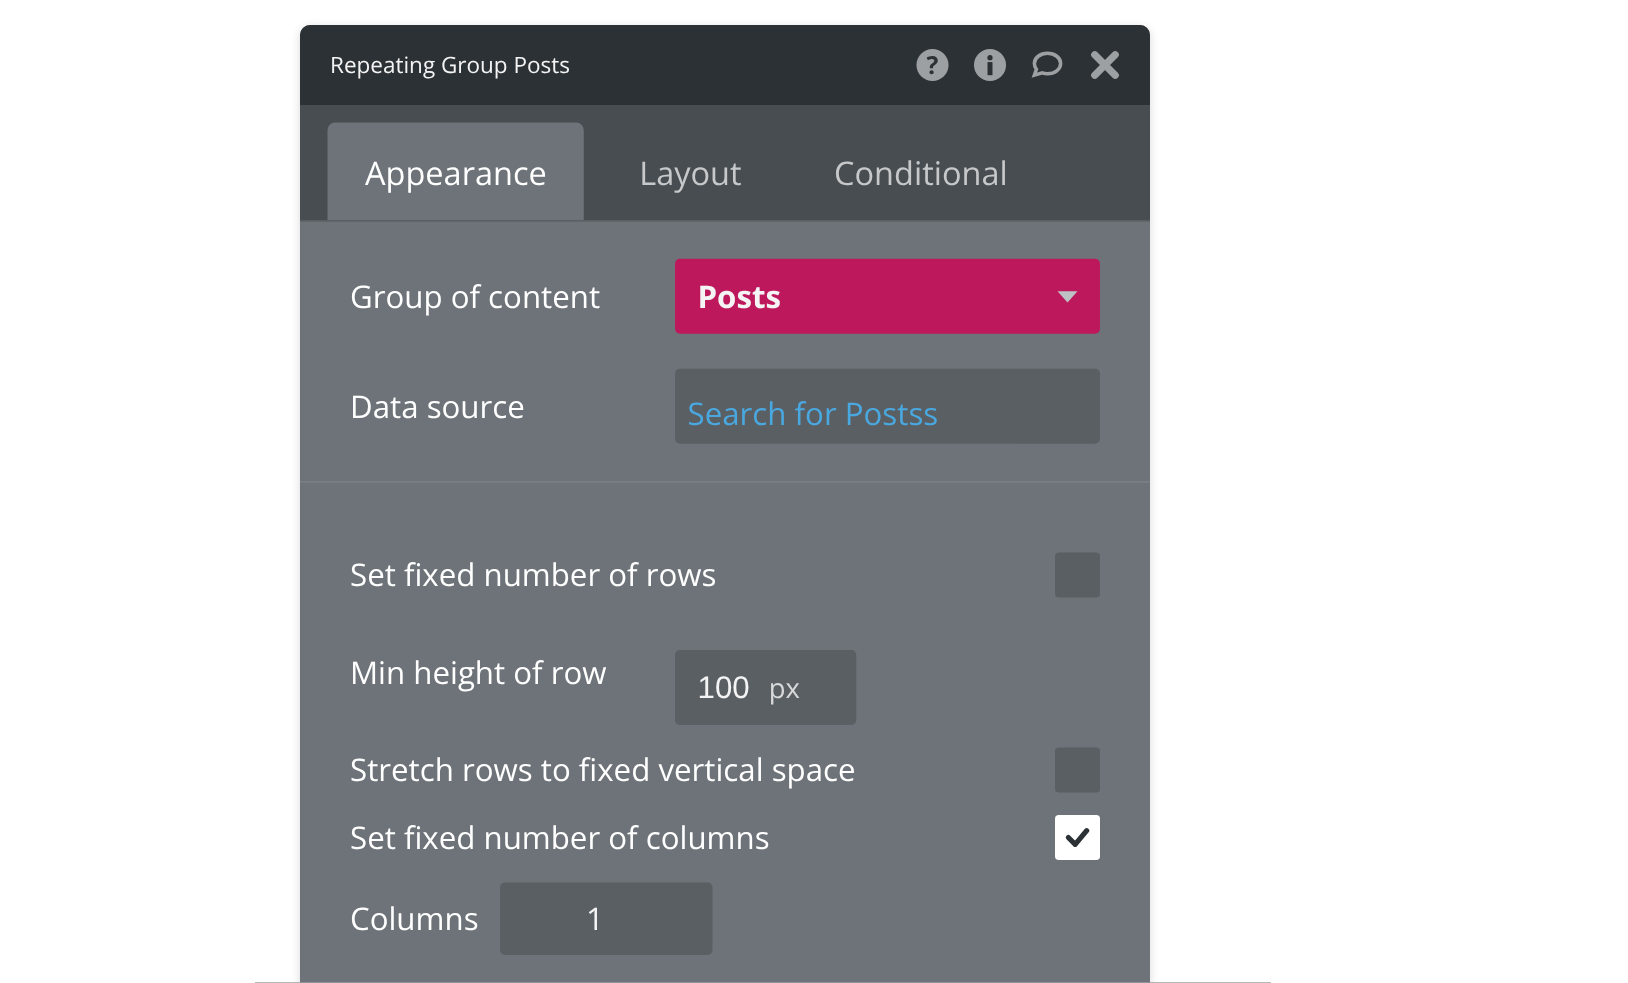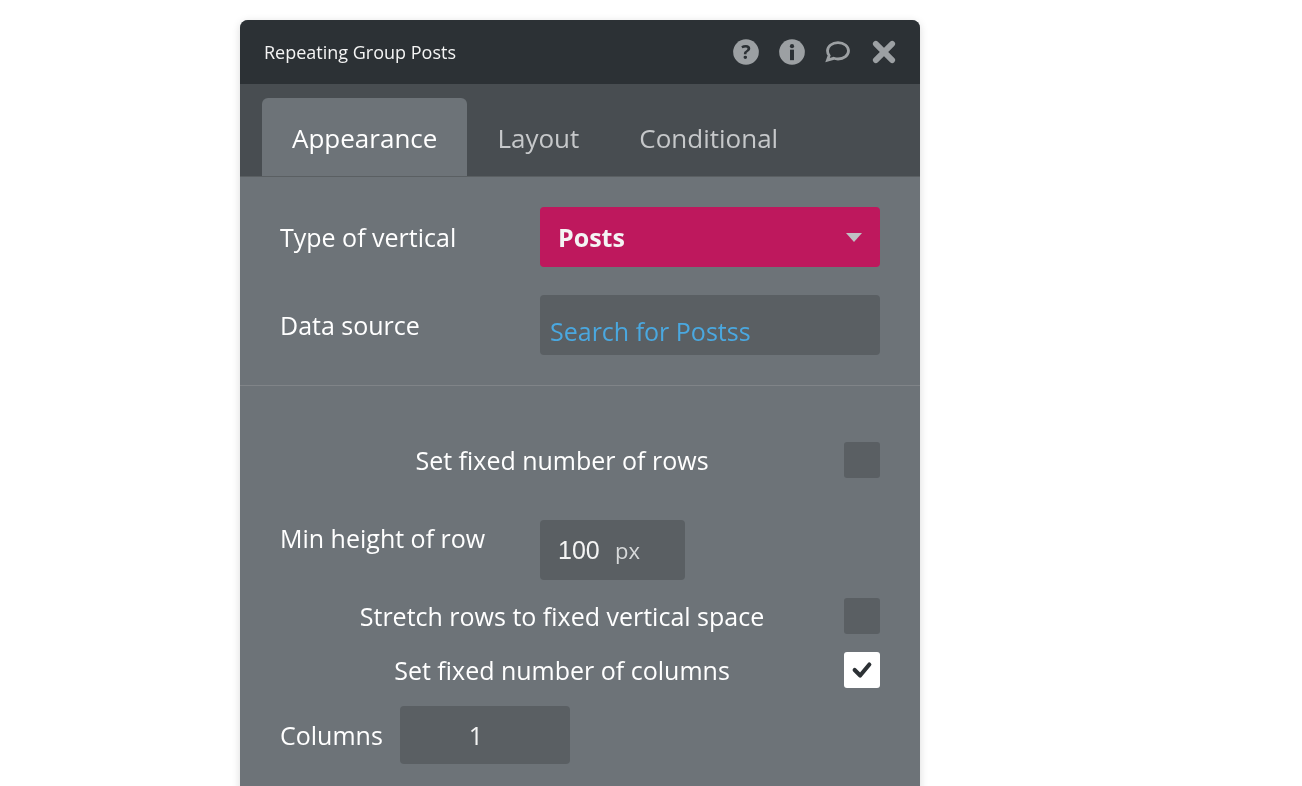--- a/index.html
+++ b/index.html
@@ -40,21 +40,21 @@
   .header-icons .hicon {
     width: 28px;
     height: 28px;
     fill: #9ca0a3;
     cursor: pointer;
   }
   .header-icons .hicon.close { fill: #9ca0a3; }
   .tabs {
     background: #484d51;
     display: flex;
-    gap: 0;
+    gap: 14px;
     padding-left: 22px;
     border-bottom: 1px solid #5a5f62;
   }
   .tab {
     padding: 22px 30px 20px;
     color: #c6c8ca;
     font-size: 26px;
     cursor: pointer;
     border-radius: 6px 6px 0 0;
     margin-top: 14px;
@@ -170,21 +170,21 @@
     cursor: pointer;
     position: relative;
   }
   .cols-dropdown .val {
     flex: 1;
     text-align: center;
   }
   .second-section-top-gap { height: 26px; }
   .field-row.tall { min-height: 58px; margin-bottom: 18px; }
   .field-label.wide { width: auto; flex: 1; }
-  .field-row.checkbox-row { margin-bottom: 18px; text-align: center; }
+  .field-row.checkbox-row { margin-bottom: 18px; }
 </style>
 </head>
 <body>
 
 <div class="panel">
 
   <div class="panel-header">
     <div class="panel-title">Repeating Group Posts</div>
     <div class="header-icons">
       <svg class="hicon" viewBox="0 0 24 24">
@@ -206,21 +206,21 @@
   </div>
 
   <div class="tabs">
     <div class="tab active">Appearance</div>
     <div class="tab">Layout</div>
     <div class="tab">Conditional</div>
   </div>
 
   <div class="section">
     <div class="field-row">
-      <div class="field-label">Type of vertical</div>
+      <div class="field-label">Group of content</div>
       <div class="dropdown">
         <span>Posts</span>
         <span class="caret"></span>
       </div>
     </div>
     <div class="field-row">
       <div class="field-label">Data source</div>
       <div class="expr-input">
         <span>Search for Postss</span>
       </div>

